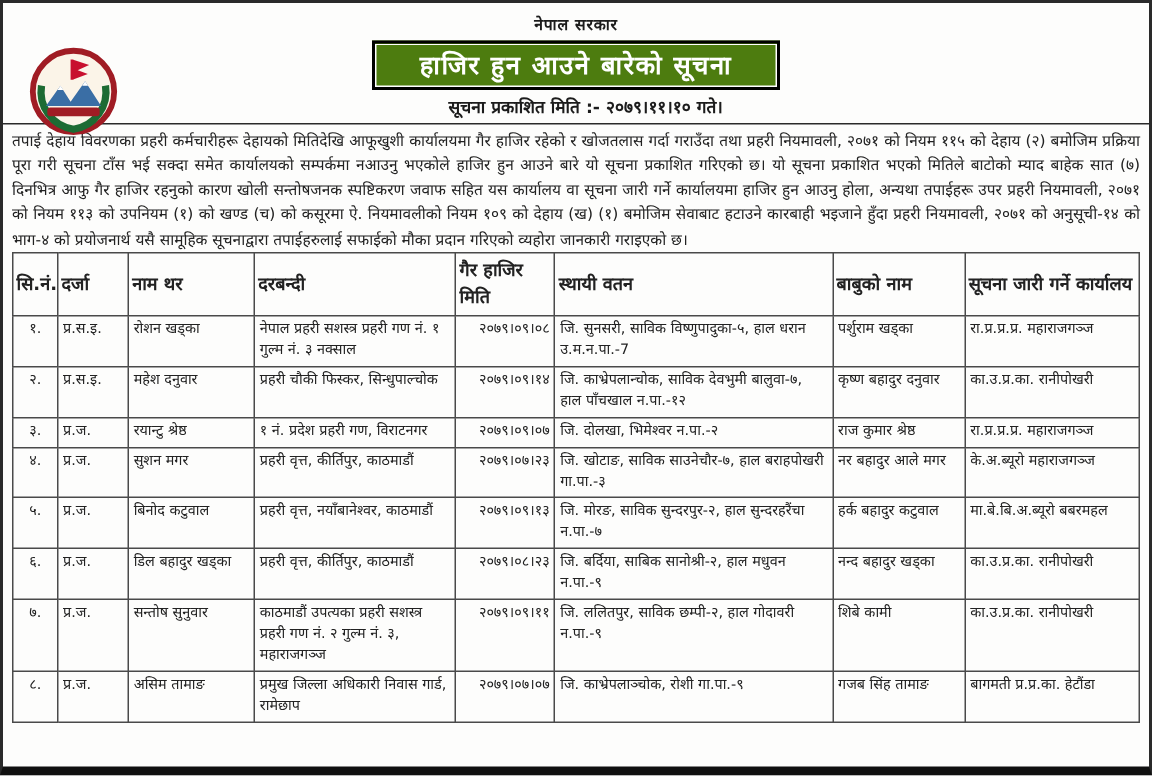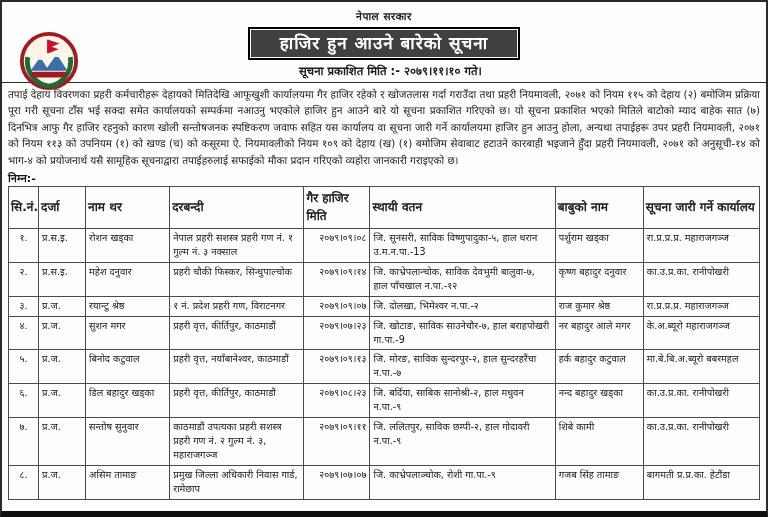--- a/index.html
+++ b/index.html
@@ -19,21 +19,21 @@
   .header { position: relative; text-align: center; padding-top: 7px; }
   .logo-wrap { position: absolute; left: 16px; top: 26px; width: 62px; height: 64px; }
   .gov-line      { font-size: 10.5px; font-weight: bold; letter-spacing: .5px; }
   .ministry-line { font-size: 10.5px; font-weight: bold; margin-top: 2px; letter-spacing: .5px; }
   .office-line   { font-size: 19px;  font-weight: bold; margin-top: 2px; letter-spacing: .3px; }
   .sub-office-line { font-size: 11px; font-weight: bold; margin-top: 1px; }
 
   .banner-row { margin-top: 4px; }
   .notice-banner {
     display: inline-block;
-    background: #404040; color: #ffffff;
+    background: #4d7c0f; color: #ffffff;
     font-size: 17px; font-weight: bold;
     padding: 2px 30px 4px 30px;
     border: 2px solid #000;
     box-shadow: 0 0 0 1px #fff inset;
     letter-spacing: 1px;
   }
   .date-line { font-size: 11.5px; font-weight: bold; margin-top: 3px; padding-bottom: 4px; padding-left: 13px; }
 
   
   .body-section { border-top: 1.5px solid #2a2a2a; padding: 3px 6px 0 6px; }
@@ -80,21 +80,20 @@
     </div>
     <div class="gov-line">नेपाल सरकार</div>
     <div class="banner-row">
       <span class="notice-banner">हाजिर हुन आउने बारेको सूचना</span>
     </div>
     <div class="date-line">सूचना प्रकाशित मिति :- २०७९।११।१० गते।</div>
   </div>
 
   <div class="body-section">
     <div class="body-paragraph">तपाई देहाय विवरणका प्रहरी कर्मचारीहरू देहायको मितिदेखि आफूखुशी कार्यालयमा गैर हाजिर रहेको र खोजतलास गर्दा गराउँदा तथा प्रहरी नियमावली, २०७१ को नियम ११५ को देहाय (२) बमोजिम प्रक्रिया पूरा गरी सूचना टाँस भई सक्दा समेत कार्यालयको सम्पर्कमा नआउनु भएकोले हाजिर हुन आउने बारे यो सूचना प्रकाशित गरिएको छ। यो सूचना प्रकाशित भएको मितिले बाटोको म्याद बाहेक सात (७) दिनभित्र आफु गैर हाजिर रहनुको कारण खोली सन्तोषजनक स्पष्टिकरण जवाफ सहित यस कार्यालय वा सूचना जारी गर्ने कार्यालयमा हाजिर हुन आउनु होला, अन्यथा तपाईहरू उपर प्रहरी नियमावली, २०७१ को नियम ११३ को उपनियम (१) को खण्ड (च) को कसूरमा ऐ. नियमावलीको नियम १०९ को देहाय (ख) (१) बमोजिम सेवाबाट हटाउने कारबाही भइजाने हुँदा प्रहरी नियमावली, २०७१ को अनुसूची-१४ को भाग-४ को प्रयोजनार्थ यसै सामूहिक सूचनाद्वारा तपाईहरुलाई सफाईको मौका प्रदान गरिएको व्यहोरा जानकारी गराइएको छ।</div>
-    <div class="list-label">निम्न:-</div>
 
     <table class="notice-table">
       <colgroup>
         <col style="width:30px">
           <col style="width:47px">
           <col style="width:84px">
           <col style="width:134px">
         <col style="width:66px">
           <col style="width:185px">
           <col style="width:88px">
@@ -112,21 +111,21 @@
             <th>सूचना जारी गर्ने कार्यालय</th>
           </tr>
       </thead>
       <tbody id="table-body">
           <tr>
             <td class="c-sn">१.</td>
             <td>प्र.स.इ.</td>
             <td>रोशन खड्का</td>
             <td>नेपाल प्रहरी सशस्त्र प्रहरी गण नं. १ गुल्म नं. ३ नक्साल</td>
             <td class="c-date">२०७९।०९।०८</td>
-            <td>जि. सुनसरी, साविक विष्णुपादुका-५, हाल धरान उ.म.न.पा.-13</td>
+            <td>जि. सुनसरी, साविक विष्णुपादुका-५, हाल धरान उ.म.न.पा.-7</td>
             <td>पर्शुराम खड्का</td>
             <td>रा.प्र.प्र.प्र. महाराजगञ्ज</td>
           </tr>
           <tr>
             <td class="c-sn">२.</td>
             <td>प्र.स.इ.</td>
             <td>महेश दनुवार</td>
             <td>प्रहरी चौकी फिस्कर, सिन्धुपाल्चोक</td>
             <td class="c-date">२०७९।०९।१४</td>
             <td>जि. काभ्रेपलान्चोक, साविक देवभुमी बालुवा-७, हाल पाँचखाल न.पा.-१२</td>
@@ -142,21 +141,21 @@
             <td>जि. दोलखा, भिमेश्वर न.पा.-२</td>
             <td>राज कुमार श्रेष्ठ</td>
             <td>रा.प्र.प्र.प्र. महाराजगञ्ज</td>
           </tr>
           <tr>
             <td class="c-sn">४.</td>
             <td>प्र.ज.</td>
             <td>सुशन मगर</td>
             <td>प्रहरी वृत्त, कीर्तिपुर, काठमाडौं</td>
             <td class="c-date">२०७९।०७।२३</td>
-            <td>जि. खोटाङ, साविक साउनेचौर-७, हाल बराहपोखरी गा.पा.-9</td>
+            <td>जि. खोटाङ, साविक साउनेचौर-७, हाल बराहपोखरी गा.पा.-३</td>
             <td>नर बहादुर आले मगर</td>
             <td>के.अ.ब्यूरो महाराजगञ्ज</td>
           </tr>
           <tr>
             <td class="c-sn">५.</td>
             <td>प्र.ज.</td>
             <td>बिनोद कटुवाल</td>
             <td>प्रहरी वृत्त, नयाँबानेश्वर, काठमाडौं</td>
             <td class="c-date">२०७९।०९।१३</td>
             <td>जि. मोरङ, साविक सुन्दरपुर-२, हाल सुन्दरहरैंचा न.पा.-७</td>

